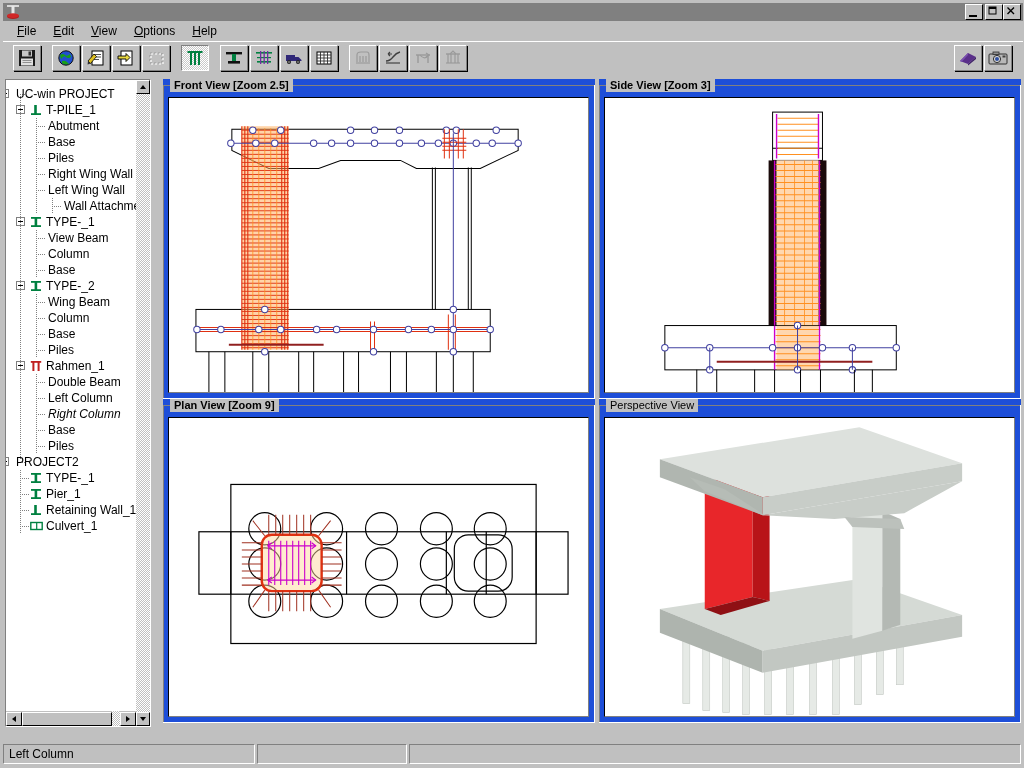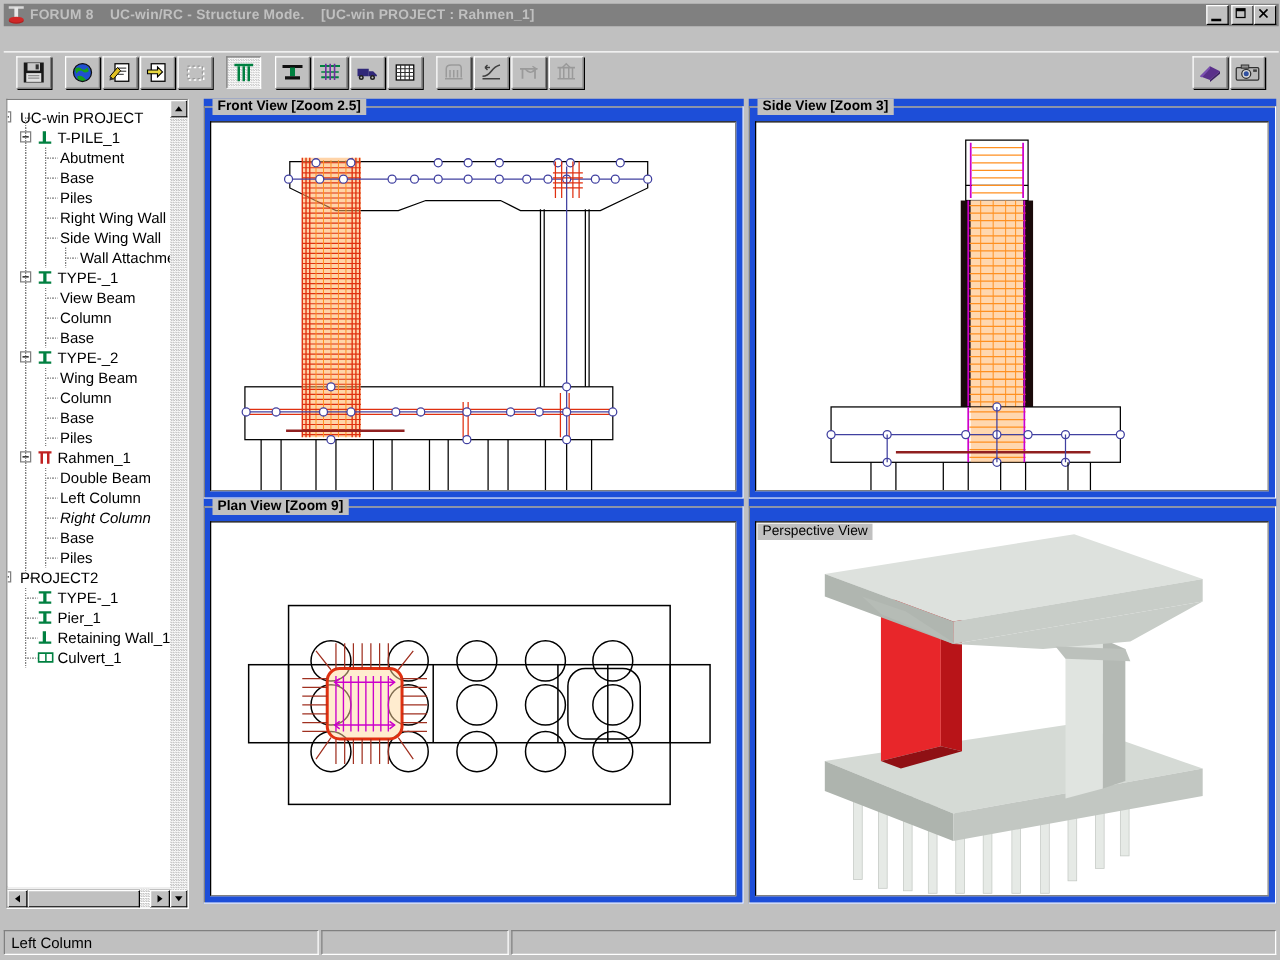--- a/index.html
+++ b/index.html
@@ -80,21 +80,21 @@
     repeating-conic-gradient(#c0c0c0 0% 25%, #ffffff 0% 50%) 0 0/2px 2px;}
 
   
   .panel{position:absolute;background:#1d4ed8;}
   .panel .grp{position:absolute;left:0;top:6px;right:0;bottom:0;
     border:1px solid #ffffff;box-sizing:border-box;}
   .panel .grp2{position:absolute;left:0;top:6px;right:1px;bottom:1px;
     border-top:1px solid #808080;border-left:1px solid #808080;border-right:0;border-bottom:0;box-sizing:border-box;}
   .panel .cap{position:absolute;left:7px;top:0px;height:13px;line-height:13px;
     background:#c0c0c0;padding:0 4px;font-size:11px;font-weight:bold;white-space:nowrap;z-index:3;}
-  .panel .cap.normal{font-weight:normal;margin-top:20px;}
+  .panel .cap.normal{font-weight:normal;}
   .canvas{position:absolute;left:5px;top:18px;right:6px;bottom:6px;background:#ffffff;
     border-top:1px solid #000000;border-left:1px solid #000000;border-right:1px solid #808080;border-bottom:1px solid #808080;
     box-sizing:border-box;overflow:hidden;}
   .canvas svg{display:block;width:100%;height:100%;}
 
   
   #statusbar{position:absolute;left:2px;bottom:3px;width:1020px;height:20px;background:#c0c0c0;
     display:flex;align-items:stretch;}
   .status-cell{background:#c0c0c0;margin-right:2px;position:relative;
     border-top:1px solid #808080;border-left:1px solid #808080;border-right:1px solid #ffffff;border-bottom:1px solid #ffffff;
@@ -109,46 +109,46 @@
 <div id="app">
 
   <div id="titlebar">
     <span id="app-icon">
       <svg width="16" height="16" viewBox="0 0 16 16">
         <rect x="2" y="1" width="12" height="2" fill="#d8d8d8"></rect>
         <rect x="6.5" y="2" width="3" height="9" fill="#e8e8e8"></rect>
         <ellipse cx="8" cy="12.5" rx="6" ry="2.5" fill="#b02020"></ellipse>
         <ellipse cx="8" cy="11.6" rx="6" ry="2.3" fill="#d02828"></ellipse>
       </svg>
-    </span>
-    <span id="title-text">
-      <span>FORUM 8</span>
-      &nbsp;&nbsp;
-      <span class="sub">UC-win/RC - Structure Mode.</span>
-      &nbsp;&nbsp;
-      <span class="sub">[UC-win PROJECT : Rahmen_1]</span>
     </span>
     <span id="win-btns">
       <span class="wbtn">
         <i style="left:3px;bottom:2px;width:8px;height:2px;"></i>
       </span>
       <span class="wbtn gap">
         <svg width="14" height="12" viewBox="0 0 14 12" style="position:absolute;left:0;top:0;">
           <rect x="3" y="2" width="7" height="7" fill="none" stroke="#000" stroke-width="1"></rect>
           <rect x="3" y="2" width="7" height="2" fill="#000"></rect>
         </svg>
       </span>
       <span class="wbtn">
         <svg width="14" height="12" viewBox="0 0 14 12" style="position:absolute;left:0;top:0;">
           <path d="M3.5 2.5 L10 9 M10 2.5 L3.5 9" stroke="#000" stroke-width="1.4" fill="none"></path>
         </svg>
       </span>
     </span>
   </div>
 
+  <div id="menubar">
+    <span class="menu-item"><u>F</u><span>ile</span></span>
+    <span class="menu-item"><u>E</u><span>dit</span></span>
+    <span class="menu-item"><u>V</u><span>iew</span></span>
+    <span class="menu-item"><u>O</u><span>ptions</span></span>
+    <span class="menu-item"><u>H</u><span>elp</span></span>
+  </div>
 
   <div id="toolbar">
     <span class="tb-sep"></span>
 
     <span class="tb-btn">
       <svg width="18" height="18" viewBox="0 0 18 18">
         <rect x="1" y="1" width="16" height="16" fill="#1a1a1a"></rect>
         <rect x="4" y="1.5" width="10" height="6" fill="#c8c8c8"></rect>
         <rect x="10.5" y="2.5" width="2.5" height="4" fill="#303030"></rect>
         <rect x="3" y="9.5" width="12" height="7" fill="#e0e0e0"></rect>
@@ -335,21 +335,21 @@
           <div class="tnode" style="position:absolute;left:0;top:86px;width:100%;">
             <span class="vline" style="left:30px;top:0;height:16px;"></span>
             <span class="hline" style="left:30px;top:8px;width:10px;"></span>
             <span class="vline" style="left:14px;top:0;height:16px;"></span>
             <span class="lbl" style="left:42px;">Right Wing Wall</span>
           </div>
           <div class="tnode" style="position:absolute;left:0;top:102px;width:100%;">
             <span class="vline" style="left:30px;top:0;height:16px;"></span>
             <span class="hline" style="left:30px;top:8px;width:10px;"></span>
             <span class="vline" style="left:14px;top:0;height:16px;"></span>
-            <span class="lbl" style="left:42px;">Side Wing Wall</span>
+            <span class="lbl" style="left:42px;">Left Wing Wall</span>
           </div>
           <div class="tnode" style="position:absolute;left:16px;top:118px;width:100%;">
             <span class="vline" style="left:30px;top:0;height:16px;"></span>
             <span class="hline" style="left:30px;top:8px;width:10px;"></span>
             <span class="vline" style="left:14px;top:0;height:16px;"></span>
             <span class="lbl" style="left:42px;">Wall Attachment</span>
           </div>
           <div class="tnode" style="position:absolute;left:0;top:134px;width:100%;">
             <span class="vline" style="left:14px;top:0;height:16px;"></span>
             <span class="hline" style="left:14px;top:8px;width:4px;"></span>

